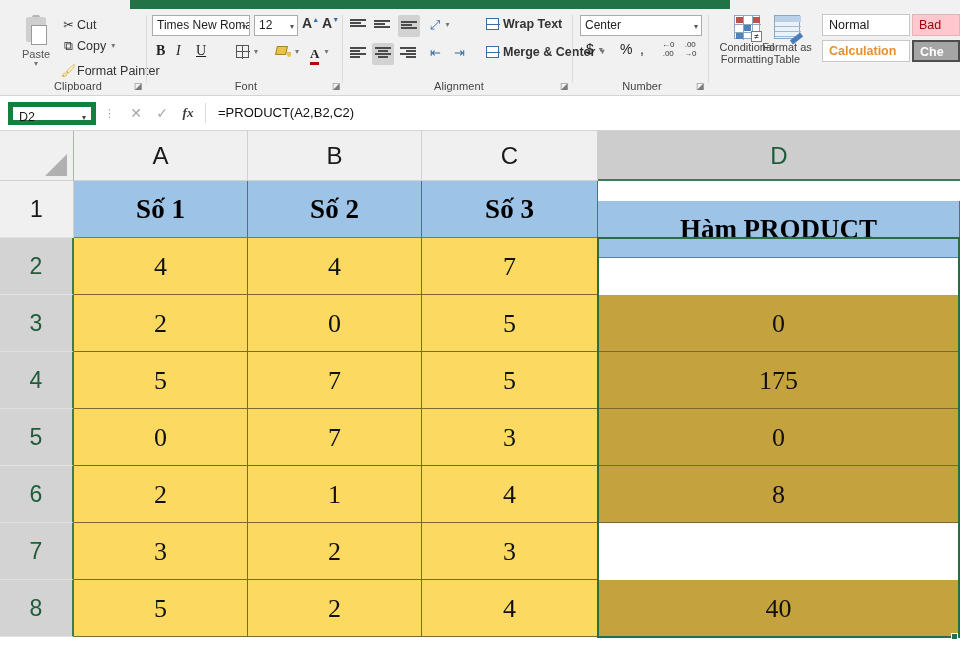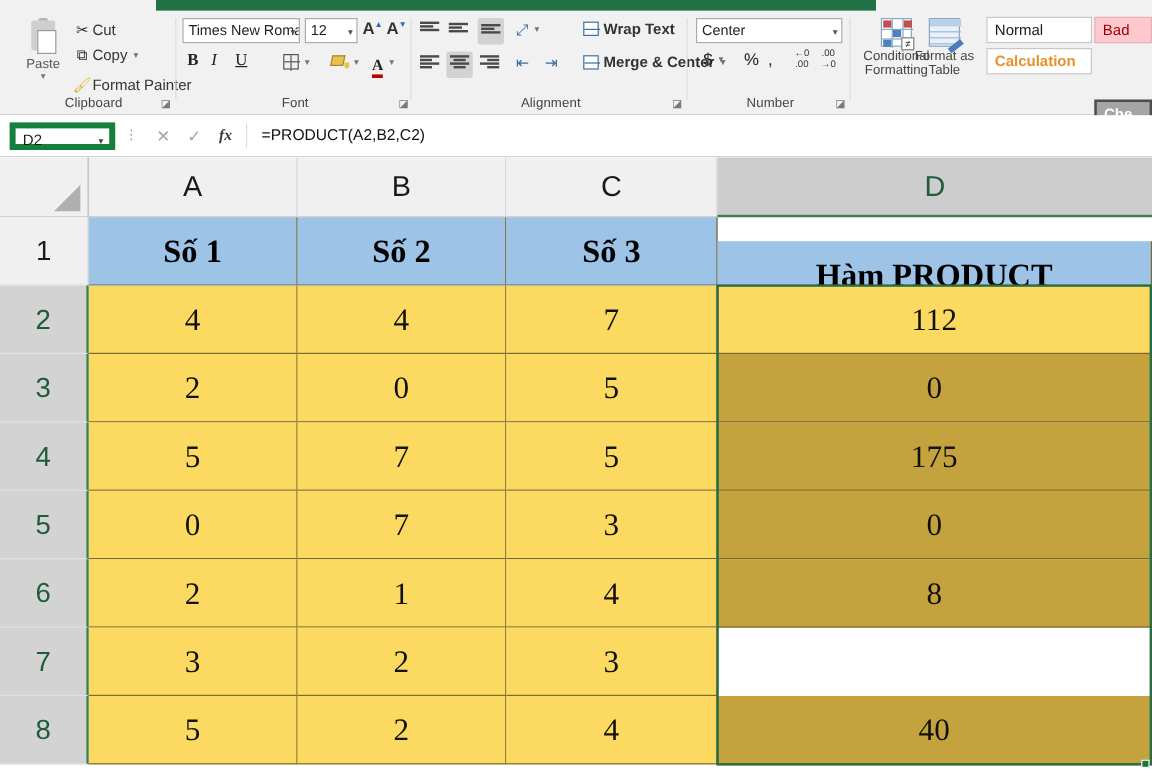--- a/index.html
+++ b/index.html
@@ -157,21 +157,21 @@
   .ft-brush { position:absolute; right:-4px; bottom:-3px; width:13px; height:5px; background:#4a7ebb; transform: rotate(-38deg); }
 
   .style-gallery { position: absolute; left: 112px; top: 5px; width: 138px; height: 50px; }
   .style-cell {
     position: absolute; height: 22px; line-height: 20px;
     font-size: 12.5px; padding: 0 6px; white-space: nowrap; overflow: hidden; cursor: default;
   }
   .sc-normal { left: 0; top: 0; width: 88px; background: #fff; border: 1px solid #c7c7c7; color: #1a1a1a; }
   .sc-bad    { left: 90px; top: 0; width: 48px; background: #ffc7ce; border: 1px solid #e3b3ba; color: #9c0006; }
   .sc-calc   { left: 0; top: 26px; width: 88px; background: #fff; border: 1px solid #c7c7c7; color: #e8902a; font-weight: 600; }
-  .sc-check  { left: 90px; top: 26px; width: 48px; background: #a5a5a5; border: 2px solid #4d4d4d; color: #fff; font-weight: 600; margin-top: 43px; }
+  .sc-check  { left: 90px; top: 26px; width: 48px; background: #a5a5a5; border: 2px solid #4d4d4d; color: #fff; font-weight: 600; }
 
   
   .formula-bar {
     position: absolute; left: 0; top: 96px; width: 960px; height: 35px;
     background: #fff; border-bottom: 1px solid #d4d4d4;
     display: flex; align-items: center;
   }
   .namebox {
     margin-left: 8px; width: 88px; height: 23px;
     border: 5px solid #15803d; background: #fff;
@@ -449,21 +449,20 @@
     <div class="rowhead selected" style="top:449px; height:57px; line-height:57px;">8</div>
 
     <div class="cell hdr" style="left:74px;  top:50px; width:174px; height:57px; line-height:57px;">Số 1</div>
     <div class="cell hdr" style="left:248px; top:50px; width:174px; height:57px; line-height:57px;">Số 2</div>
     <div class="cell hdr" style="left:422px; top:50px; width:176px; height:57px; line-height:57px;">Số 3</div>
     <div class="cell hdr" style="left:598px; top:50px; width:362px; height:57px; line-height:57px;margin-top:20px;">Hàm PRODUCT</div>
 
     <div class="cell num" style="left:74px;  top:107px; width:174px; height:57px; line-height:57px;">4</div>
     <div class="cell num" style="left:248px; top:107px; width:174px; height:57px; line-height:57px;">4</div>
     <div class="cell num" style="left:422px; top:107px; width:176px; height:57px; line-height:57px;">7</div>
-    <div class="cell num" style="left:598px; top:107px; width:362px; height:57px; line-height:57px;">112</div>
 
     <div class="cell num" style="left:74px;  top:164px; width:174px; height:57px; line-height:57px;">2</div>
     <div class="cell num" style="left:248px; top:164px; width:174px; height:57px; line-height:57px;">0</div>
     <div class="cell num" style="left:422px; top:164px; width:176px; height:57px; line-height:57px;">5</div>
     <div class="cell num sel" style="left:598px; top:164px; width:362px; height:57px; line-height:57px;">0</div>
 
     <div class="cell num" style="left:74px;  top:221px; width:174px; height:57px; line-height:57px;">5</div>
     <div class="cell num" style="left:248px; top:221px; width:174px; height:57px; line-height:57px;">7</div>
     <div class="cell num" style="left:422px; top:221px; width:176px; height:57px; line-height:57px;">5</div>
     <div class="cell num sel" style="left:598px; top:221px; width:362px; height:57px; line-height:57px;">175</div>

